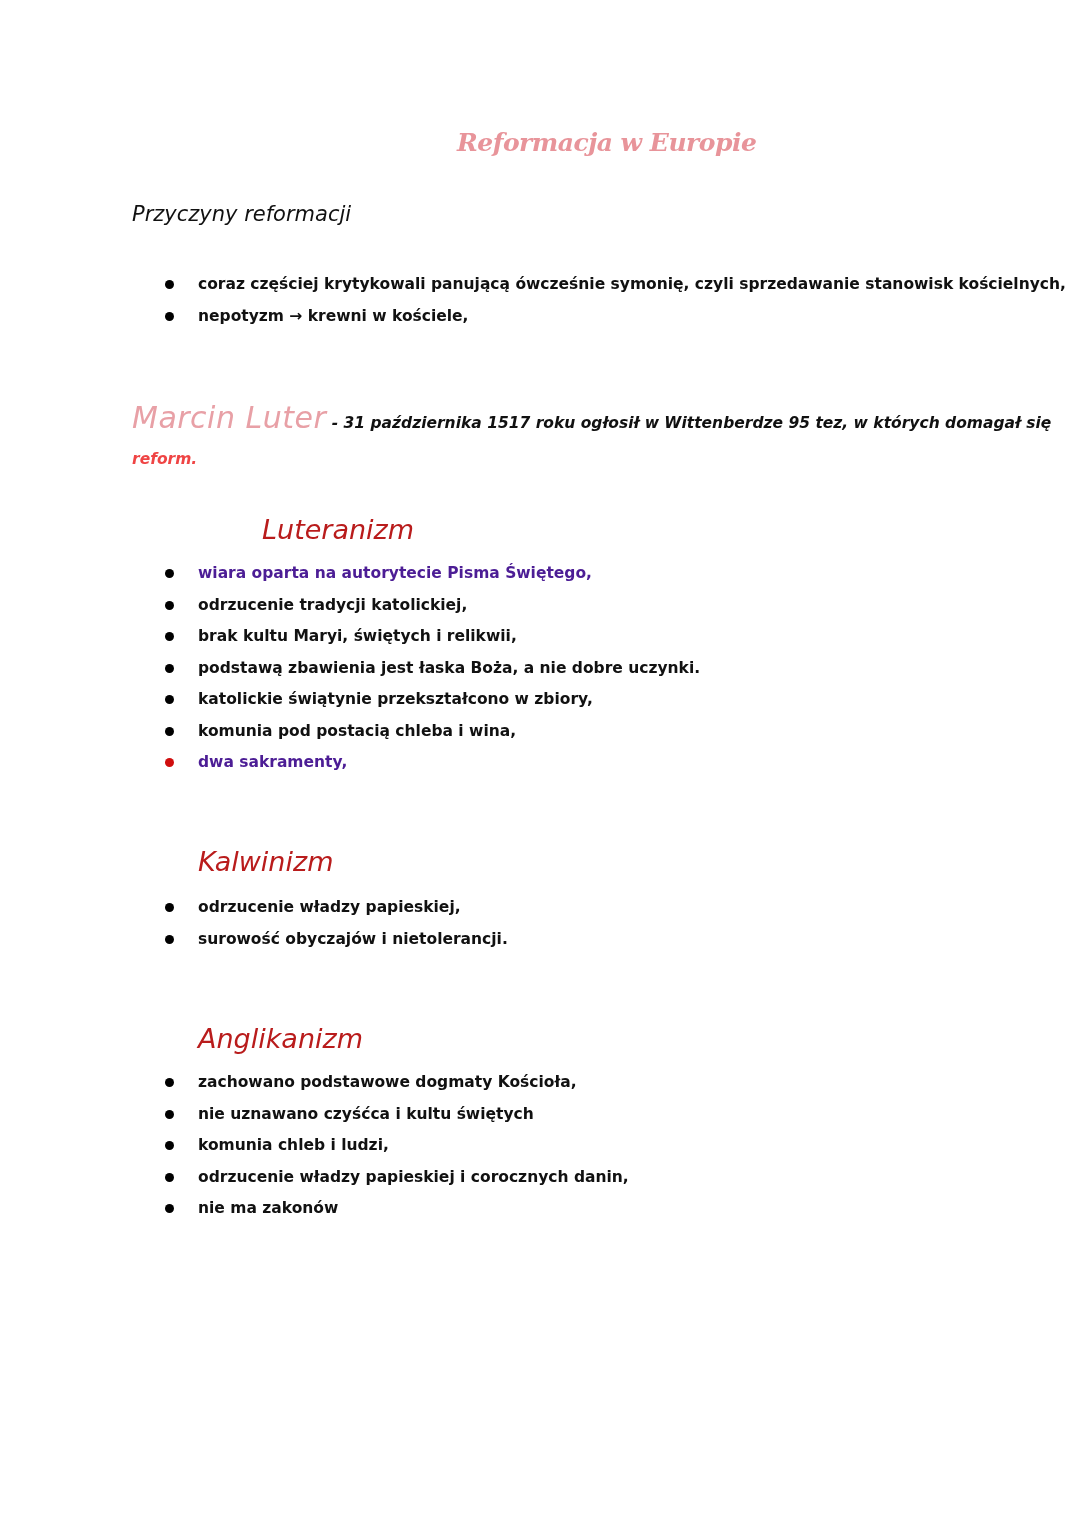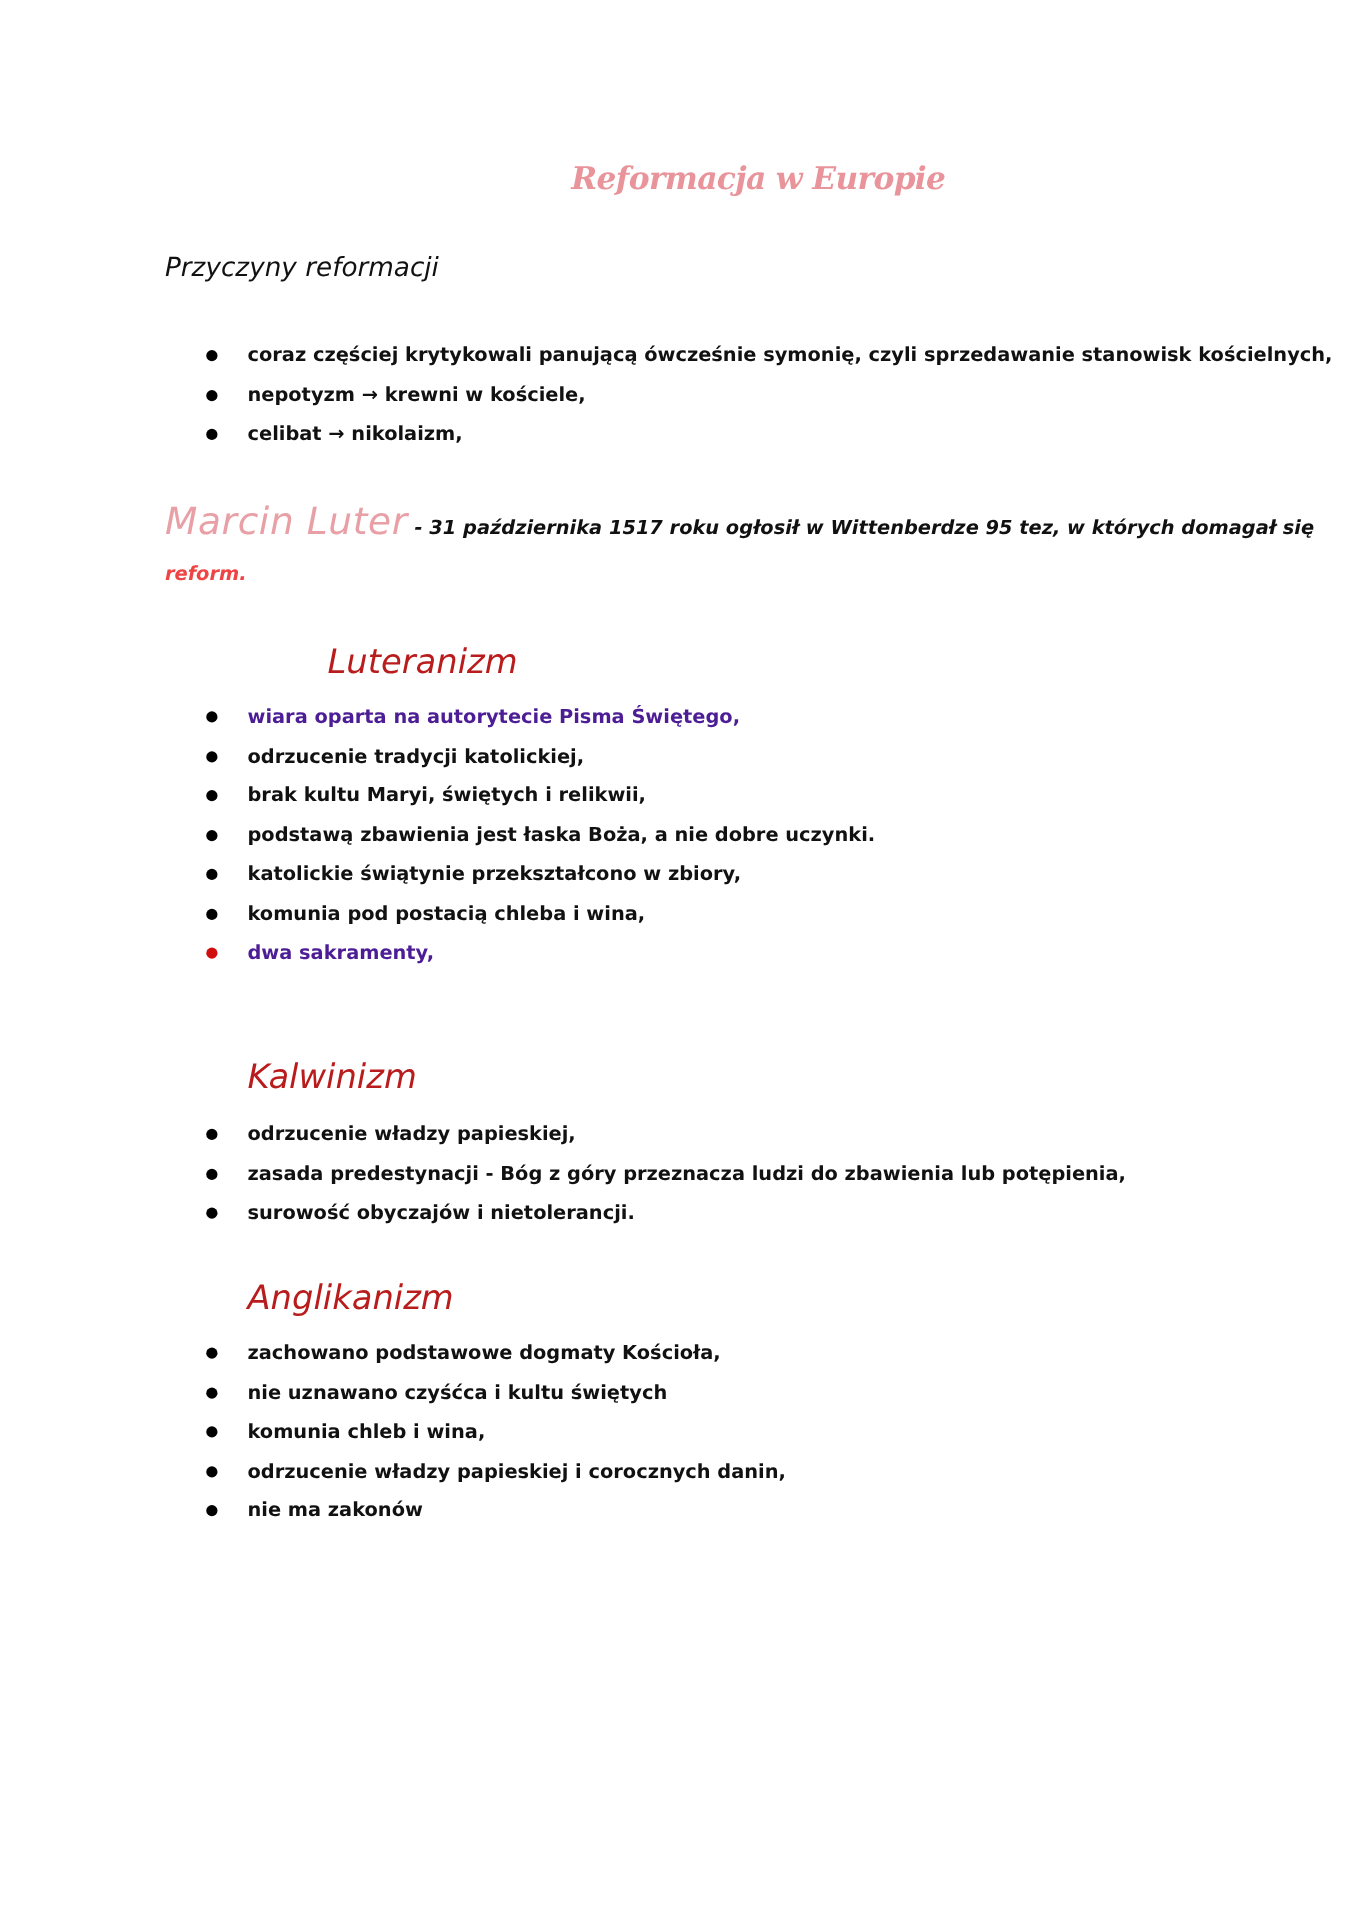--- a/index.html
+++ b/index.html
@@ -26,21 +26,20 @@
 
 <div class="page">
 
   <div class="title">Reformacja w Europie</div>
 
   <div class="h-black">Przyczyny reformacji</div>
 
   <ul class="list" style="left:165px; top:269px;">
     <li><span class="dot"></span><span>coraz częściej krytykowali panującą ówcześnie symonię, czyli sprzedawanie stanowisk kościelnych,</span></li>
     <li><span class="dot"></span><span>nepotyzm → krewni w kościele,</span></li>
-    <li><span class="dot"></span><span>celibat → nikolaizm,</span></li>
   </ul>
 
   <div class="luter-line">
     <span class="luter-name">Marcin Luter</span><span class="luter-text"> - 31 października 1517 roku ogłosił w Wittenberdze 95 tez, w których domagał się</span>
   </div>
   <div class="luter-cont">reform.</div>
 
   <div class="section-head" style="left:262px; top:514px;">Luteranizm</div>
   <ul class="list" style="left:165px; top:558px;">
     <li class="red"><span class="dot"></span><span>wiara oparta na autorytecie Pisma Świętego,</span></li>
@@ -48,26 +47,25 @@
     <li><span class="dot"></span><span>brak kultu Maryi, świętych i relikwii,</span></li>
     <li><span class="dot"></span><span>podstawą zbawienia jest łaska Boża, a nie dobre uczynki.</span></li>
     <li><span class="dot"></span><span>katolickie świątynie przekształcono w zbiory,</span></li>
     <li><span class="dot"></span><span>komunia pod postacią chleba i wina,</span></li>
     <li class="red reddot"><span class="dot"></span><span>dwa sakramenty,</span></li>
   </ul>
 
   <div class="section-head" style="left:198px; top:846px;">Kalwinizm</div>
   <ul class="list" style="left:165px; top:892px;">
     <li><span class="dot"></span><span>odrzucenie władzy papieskiej,</span></li>
-    <li><span class="dot"></span><span>zasada predestynacji - Bóg z góry przeznacza ludzi do zbawienia lub potępienia,</span></li>
     <li><span class="dot"></span><span>surowość obyczajów i nietolerancji.</span></li>
   </ul>
 
   <div class="section-head" style="left:198px; top:1023px;">Anglikanizm</div>
   <ul class="list" style="left:165px; top:1067px;">
     <li><span class="dot"></span><span>zachowano podstawowe dogmaty Kościoła,</span></li>
     <li><span class="dot"></span><span>nie uznawano czyśćca i kultu świętych</span></li>
-    <li><span class="dot"></span><span>komunia chleb i wina,</span></li>
+    <li><span class="dot"></span><span>komunia chleb i ludzi,</span></li>
     <li><span class="dot"></span><span>odrzucenie władzy papieskiej i corocznych danin,</span></li>
     <li><span class="dot"></span><span>nie ma zakonów</span></li>
   </ul>
 
 </div>
 
 </body></html>

